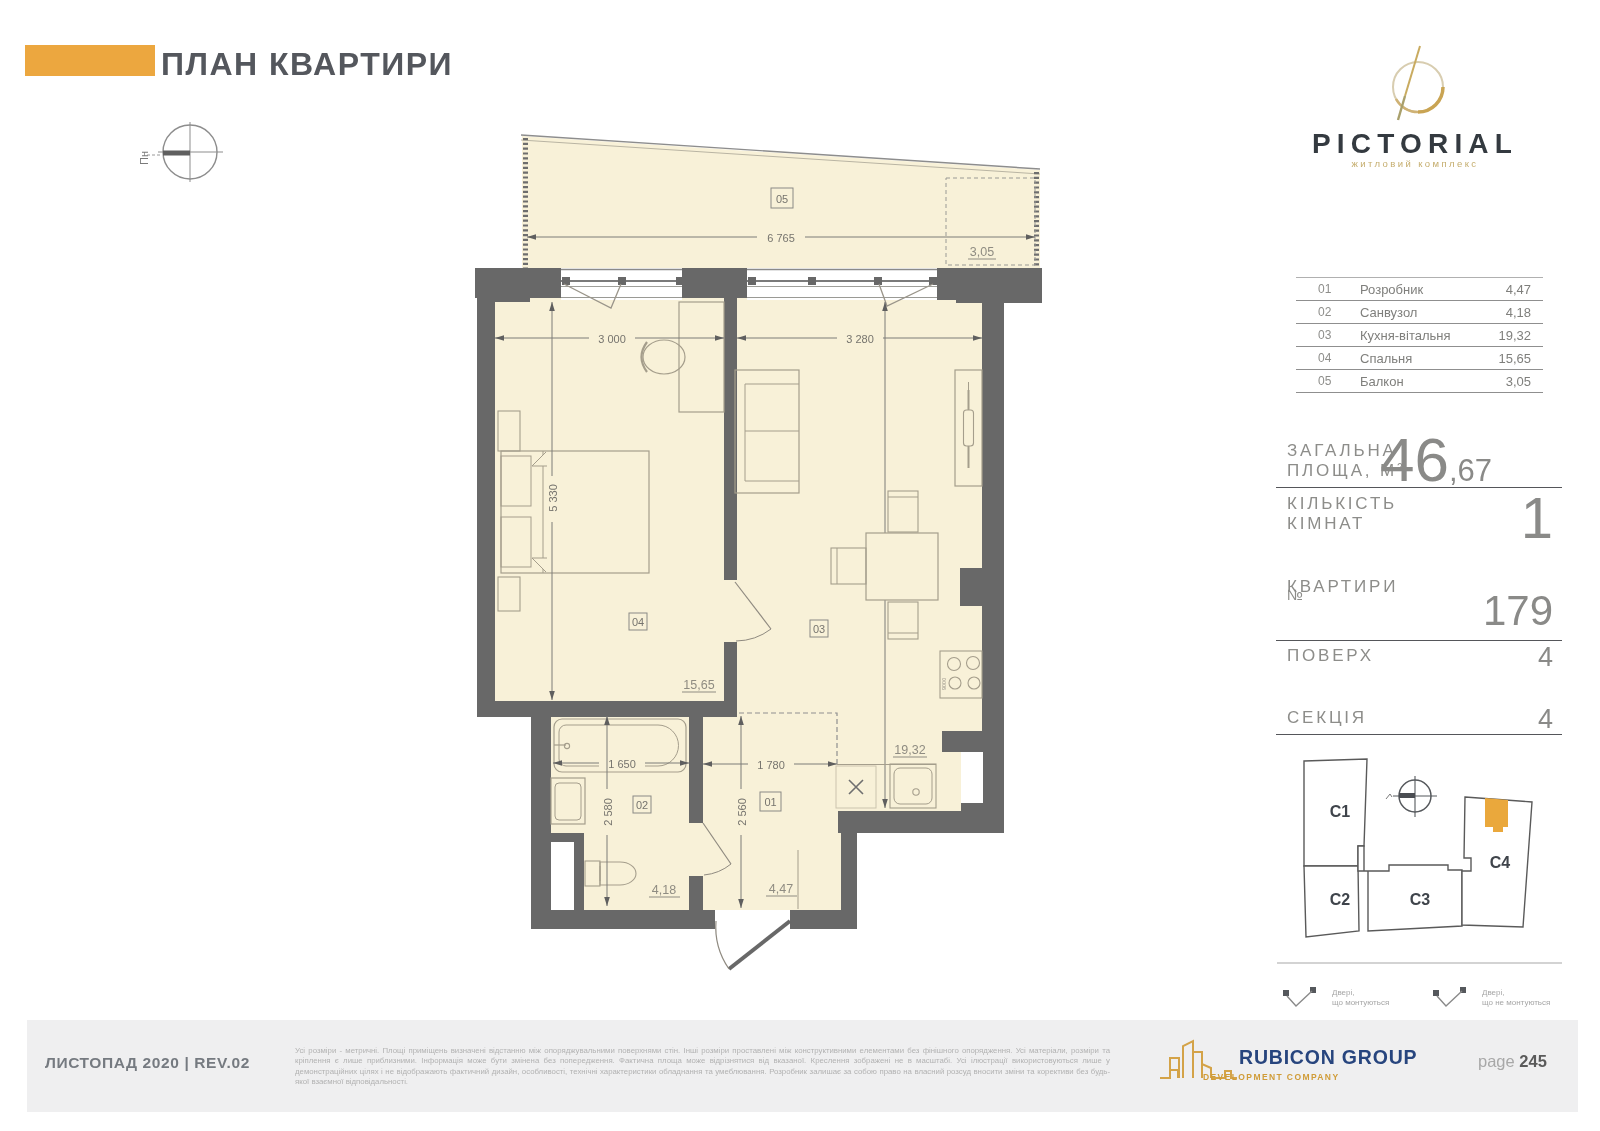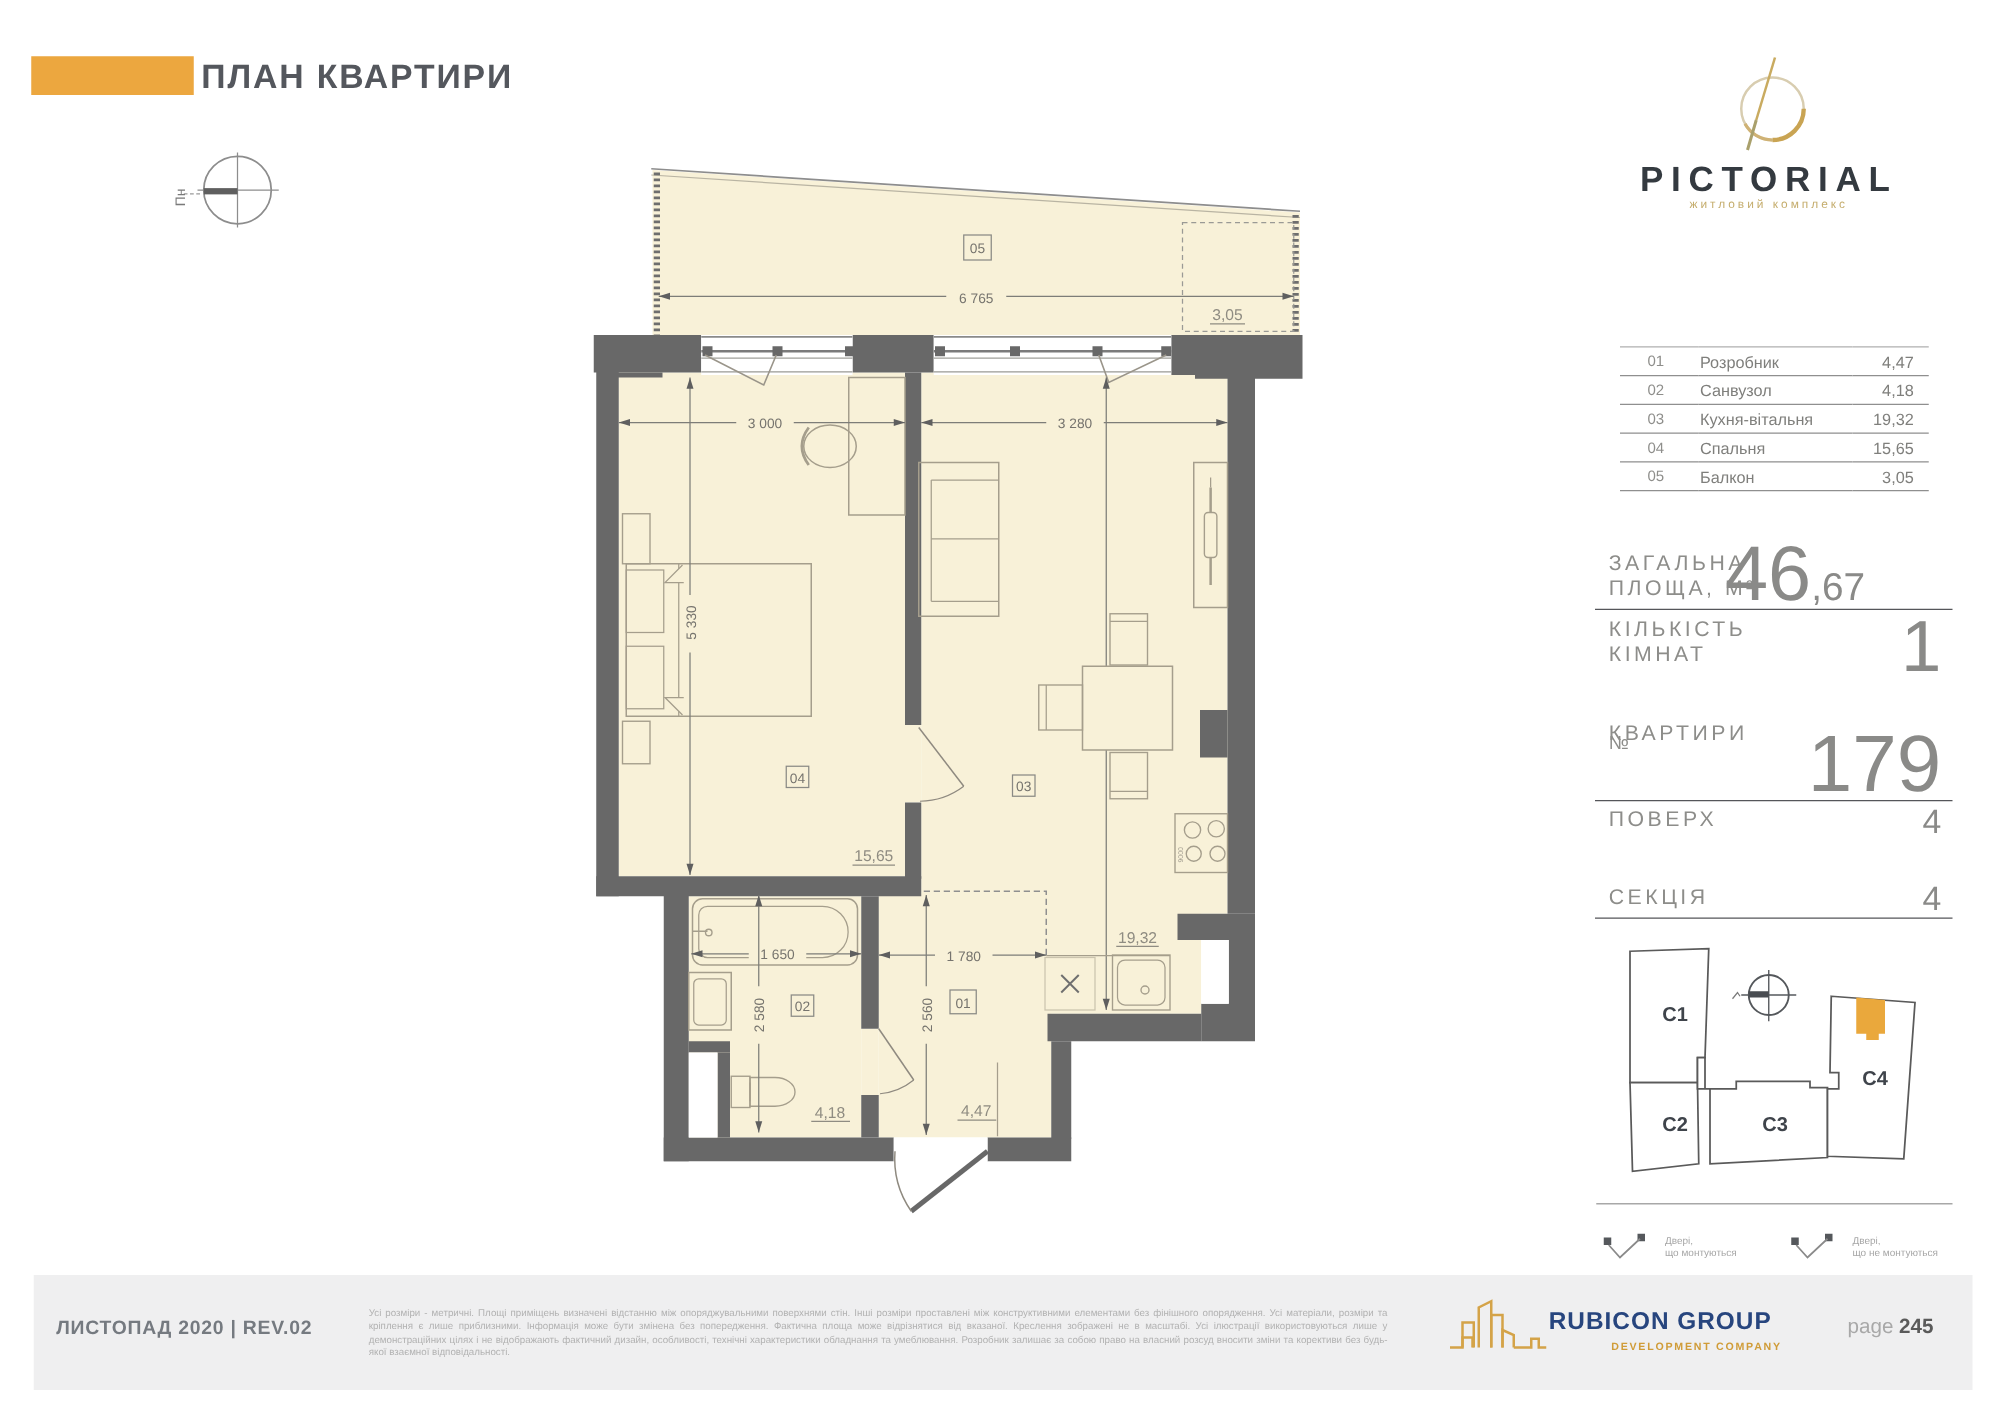--- a/index.html
+++ b/index.html
@@ -5,21 +5,21 @@
   html,body{margin:0;padding:0;}
   body{width:1600px;height:1131px;position:relative;background:#ffffff;overflow:hidden;
        font-family:"Liberation Sans", sans-serif;}
   .abs{position:absolute;}
 </style>
 </head>
 <body>
 
 <div class="abs" style="left:25px;top:45px;width:130px;height:31px;background:#eca73f;"></div>
 
-<div class="abs" style="left:161px;top:46px;font-size:27px;font-weight:bold;color:#54575d;letter-spacing:1.5px;">ПЛАН КВАРТИРИ</div>
+<div class="abs" style="left:161px;top:46px;font-size:32px;font-weight:bold;color:#54575d;letter-spacing:1.5px;">ПЛАН КВАРТИРИ</div>
 
 <svg class="abs" style="left:120px;top:105px;" width="130" height="100" viewBox="120 105 130 100">
   <circle cx="190" cy="152" r="27" fill="none" stroke="#8d8d8d" stroke-width="1.4"></circle>
   <line x1="190" y1="122" x2="190" y2="182" stroke="#8d8d8d" stroke-width="1"></line>
   <line x1="158" y1="152" x2="223" y2="152" stroke="#8d8d8d" stroke-width="1"></line>
   <rect x="163" y="150.5" width="27" height="5" fill="#5f5f5f"></rect>
   <line x1="147" y1="155" x2="162" y2="155" stroke="#9a9a9a" stroke-width="1" stroke-dasharray="3 2"></line>
   <text x="0" y="0" transform="translate(148,165) rotate(-90)" font-size="11" fill="#7a7a7a">Пн</text>
 </svg>
 
@@ -345,21 +345,21 @@
 
 <div class="abs" style="left:1276px;top:487px;width:286px;height:0;border-top:1.6px solid #55565a;"></div>
 
 <div class="abs" style="left:1287px;top:494px;font-size:17px;color:#8d8d8a;letter-spacing:2.8px;line-height:20px;">КІЛЬКІСТЬ<br>КІМНАТ</div>
 
 <div class="abs" style="left:1380px;top:484px;width:173px;text-align:right;color:#8a8a88;font-size:58px;font-weight:300;">1</div>
 
 <div class="abs" style="left:1287px;top:586px;font-size:15px;color:#8d8d8a;letter-spacing:1.2px;">№</div>
 <div class="abs" style="left:1287px;top:577px;font-size:17px;color:#8d8d8a;letter-spacing:2.8px;">КВАРТИРИ</div>
 
-<div class="abs" style="left:1380px;top:584px;width:173px;text-align:right;color:#8a8a88;font-size:64px;font-weight:300;line-height:54px;">179</div>
+<div class="abs" style="left:1380px;top:584px;width:173px;text-align:right;color:#8a8a88;font-size:42px;font-weight:300;line-height:54px;">179</div>
 
 <div class="abs" style="left:1276px;top:640px;width:286px;height:0;border-top:1.6px solid #55565a;"></div>
 
 <div class="abs" style="left:1287px;top:646px;font-size:17px;color:#8d8d8a;letter-spacing:2.8px;">ПОВЕРХ</div>
 
 <div class="abs" style="left:1380px;top:642px;width:173px;text-align:right;color:#8a8a88;font-size:27px;">4</div>
 
 <div class="abs" style="left:1287px;top:708px;font-size:17px;color:#8d8d8a;letter-spacing:2.8px;">СЕКЦІЯ</div>
 
 <div class="abs" style="left:1380px;top:704px;width:173px;text-align:right;color:#8a8a88;font-size:27px;">4</div>
@@ -423,15 +423,15 @@
     <path d="M13,42 v-20 h9 v20"></path>
     <path d="M26,42 v-32 l10,-5 v37"></path>
     <path d="M36,42 v-26 h9 v26"></path>
     <path d="M45,42 v-14 l9,4 v10"></path>
     <path d="M54,42 h14 v-7 h6 v7 h6"></path>
   </g>
 </svg>
 
 <div class="abs" style="left:1239px;top:1046px;font-size:19.5px;font-weight:bold;color:#27457e;letter-spacing:0.8px;">RUBICON GROUP</div>
 
-<div class="abs" style="left:1245px;top:1072px;font-size:8.5px;font-weight:bold;color:#d09c38;letter-spacing:1.4px;padding-left:44px;">DEVELOPMENT COMPANY</div>
+<div class="abs" style="left:1203px;top:1072px;font-size:8.5px;font-weight:bold;color:#d09c38;letter-spacing:1.4px;">DEVELOPMENT COMPANY</div>
 
 <div class="abs" style="left:1478px;top:1052px;font-size:16.5px;color:#a8a8a8;">page <span style="font-weight:bold;color:#5a5a5a;margin-top:36px;">245</span></div>
 
 </body></html>

